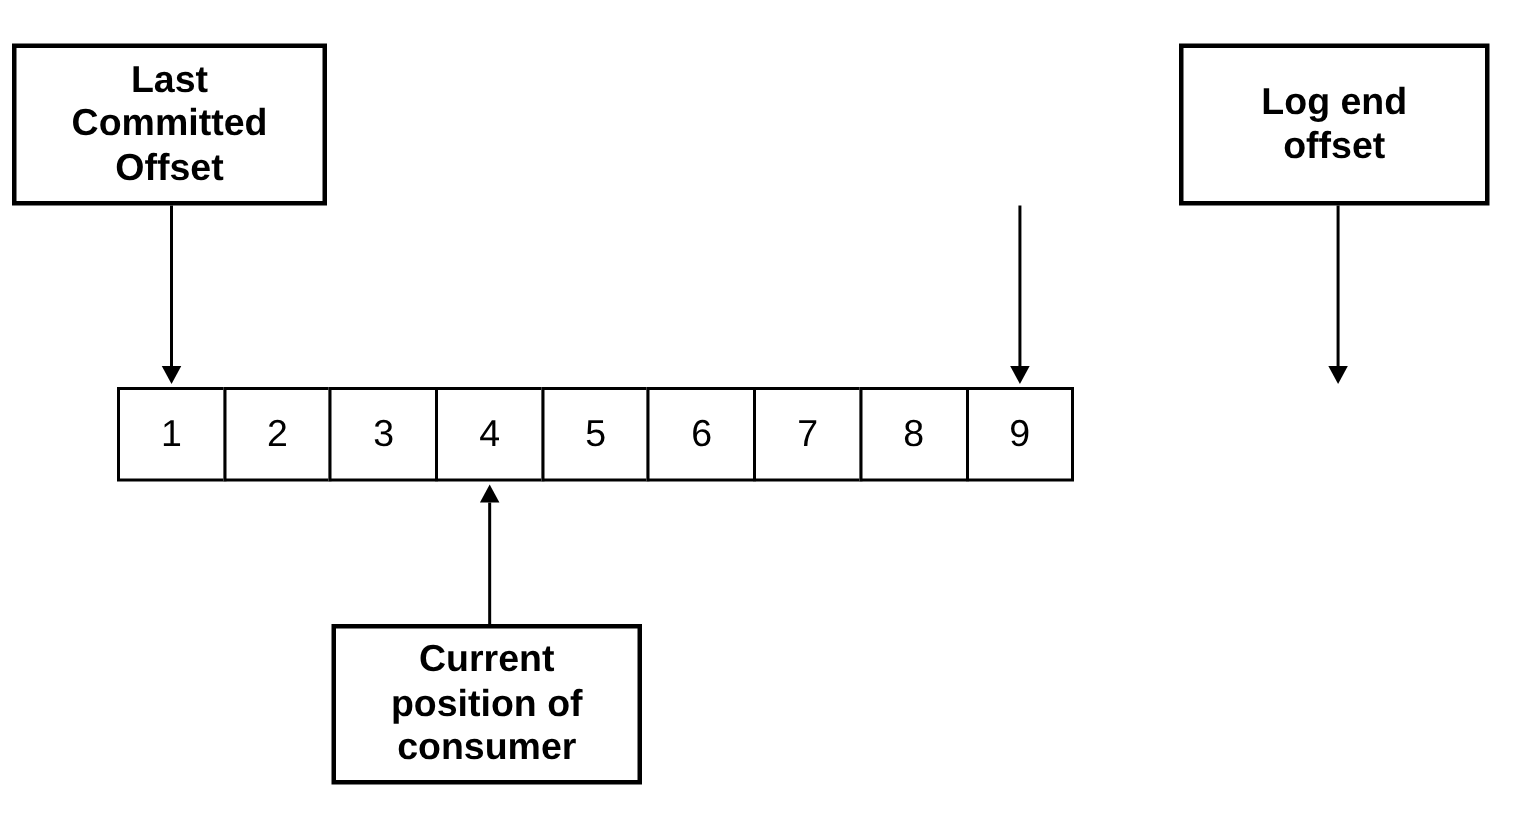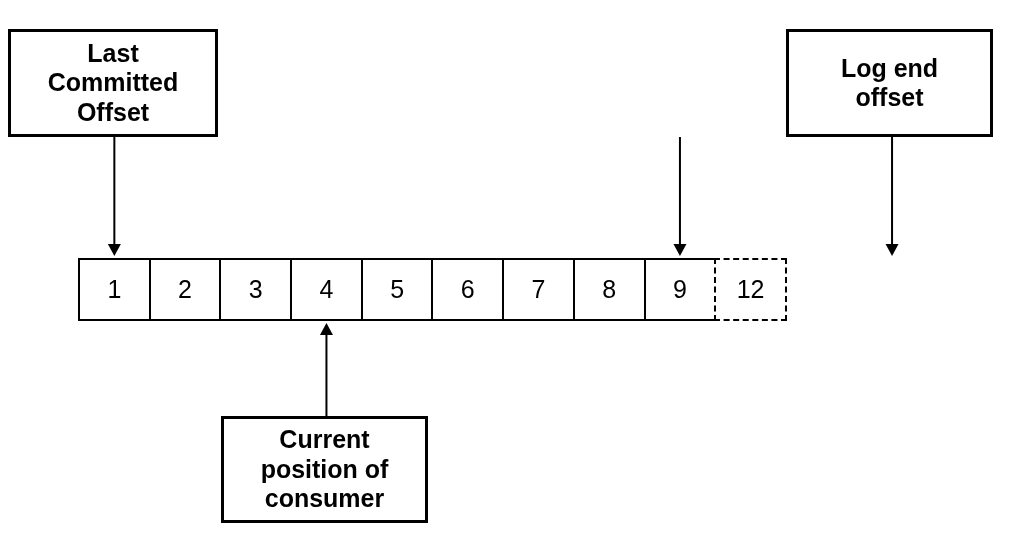--- a/index.html
+++ b/index.html
@@ -92,21 +92,20 @@
   <div class="offset-row" id="offset-row">
       <div class="cell">1</div>
       <div class="cell">2</div>
       <div class="cell">3</div>
       <div class="cell">4</div>
       <div class="cell">5</div>
       <div class="cell">6</div>
       <div class="cell">7</div>
       <div class="cell">8</div>
       <div class="cell">9</div>
-      <div class="cell dashed">12</div>
     </div>
 
   <svg id="arrows-layer" xmlns="http://www.w3.org/2000/svg">
       <g>
         <line x1="114.35" y1="137" x2="114.35" y2="244" stroke="#000000" stroke-width="2"></line>
         <polygon points="114.35,256 107.85,244 120.85,244" fill="#000000"></polygon>
       </g>
       <g>
         <line x1="679.95" y1="137" x2="679.95" y2="244" stroke="#000000" stroke-width="2"></line>
         <polygon points="679.95,256 673.45,244 686.45,244" fill="#000000"></polygon>

